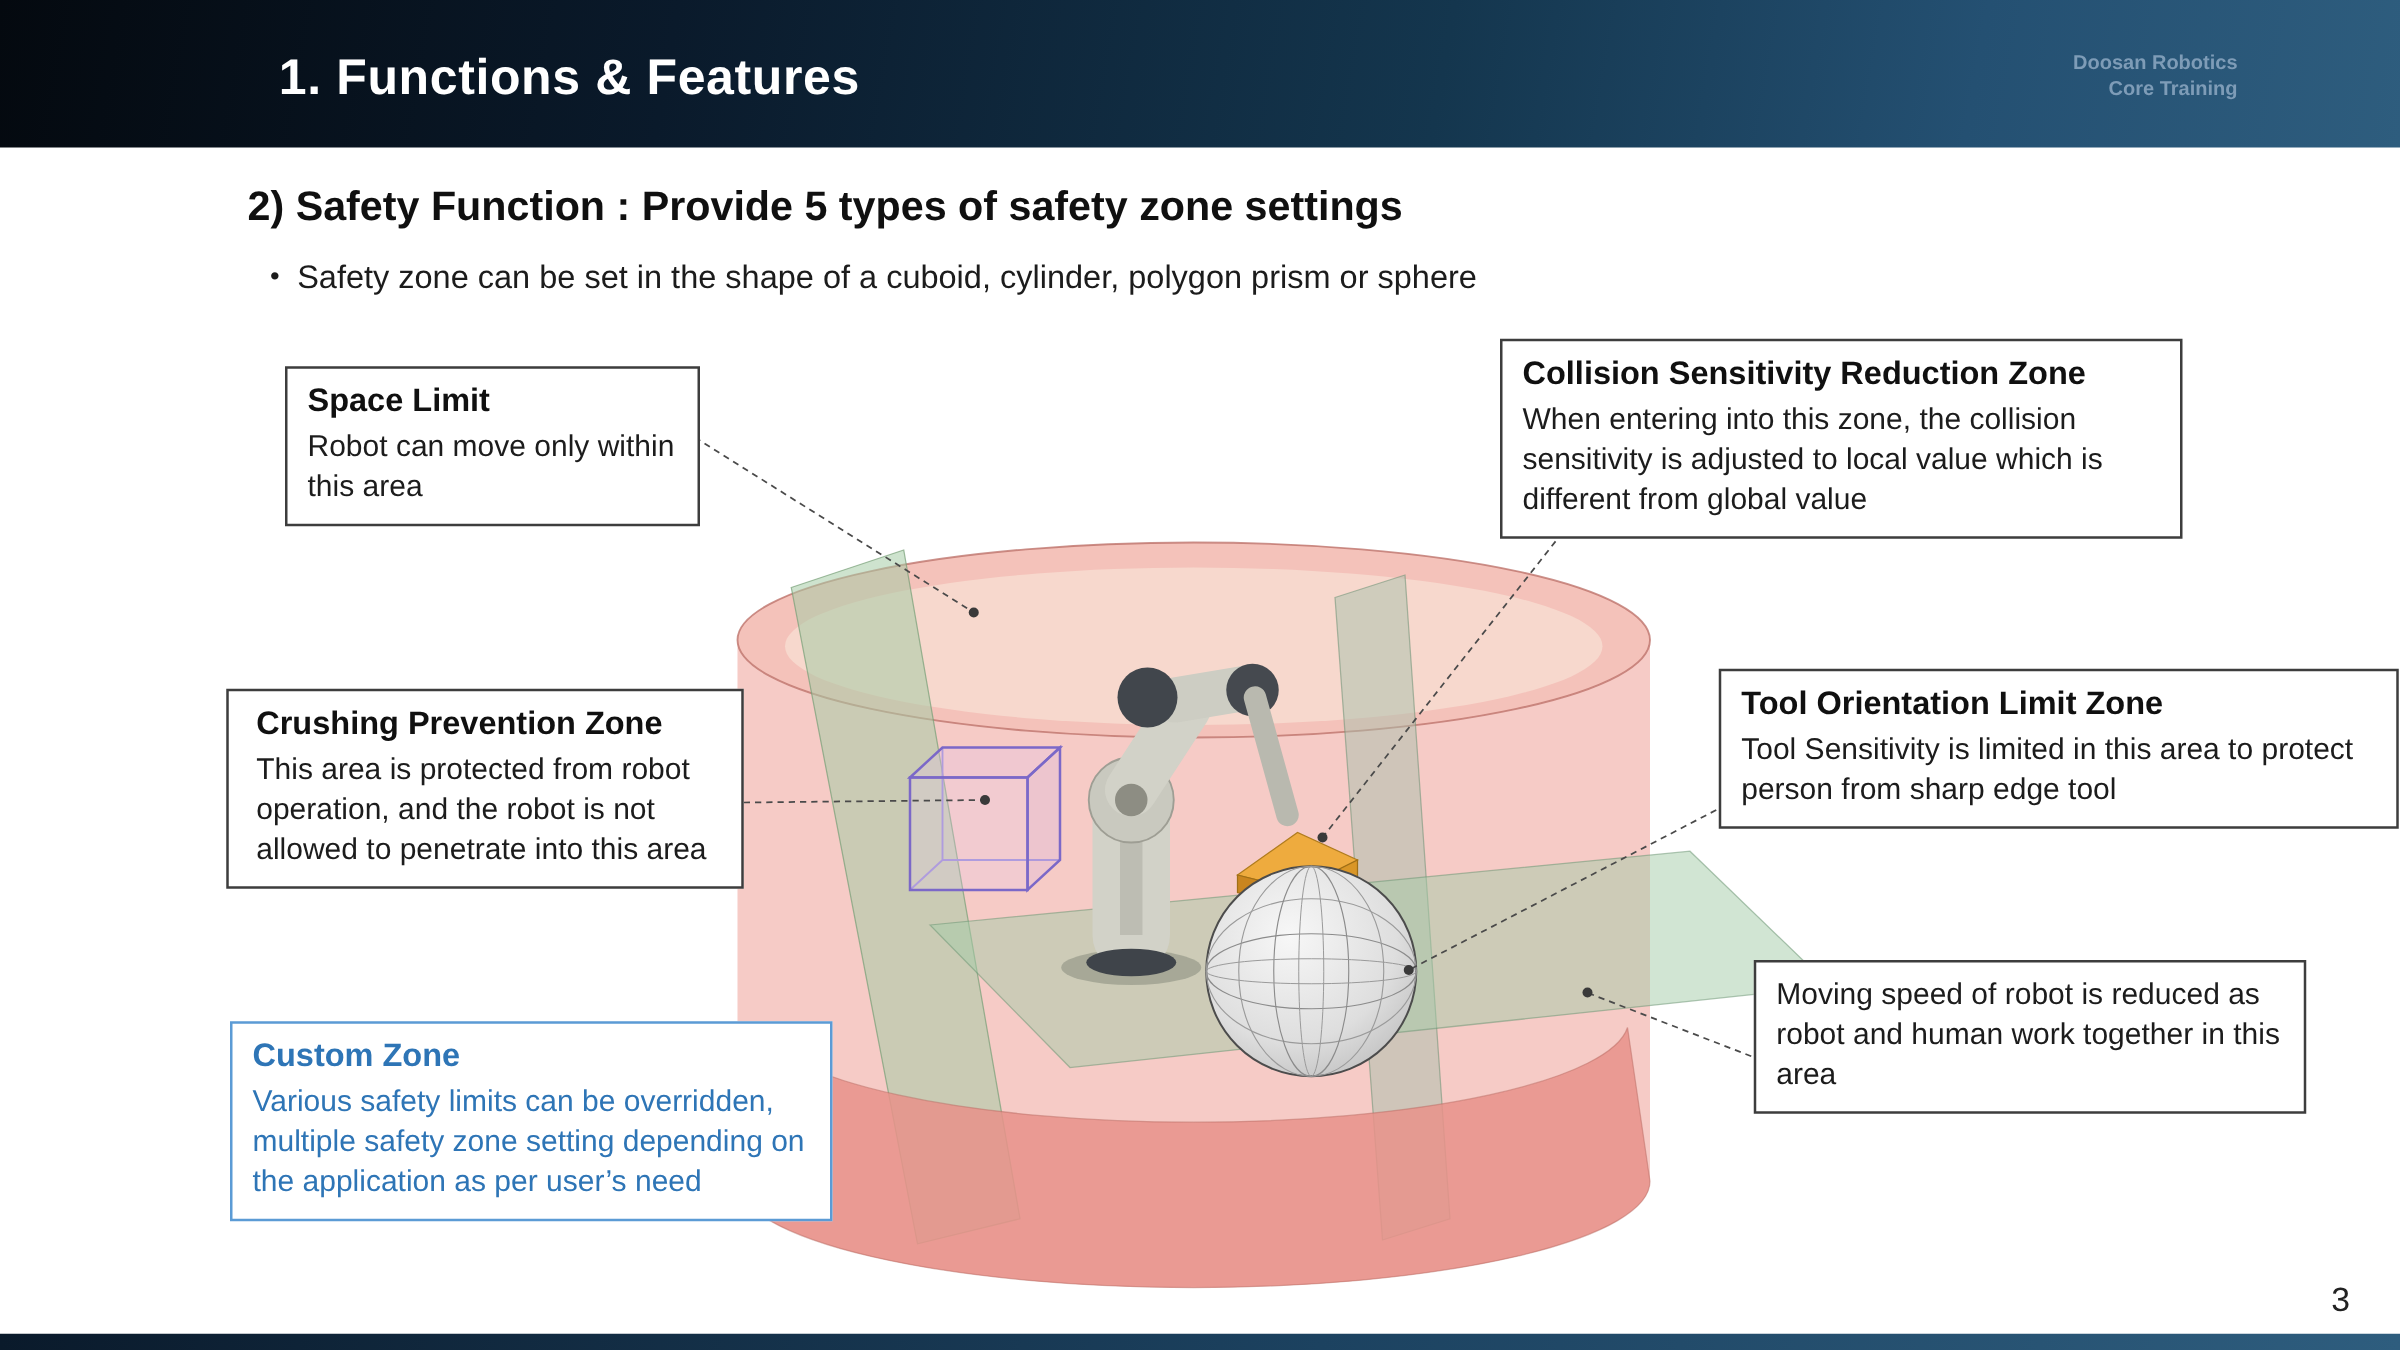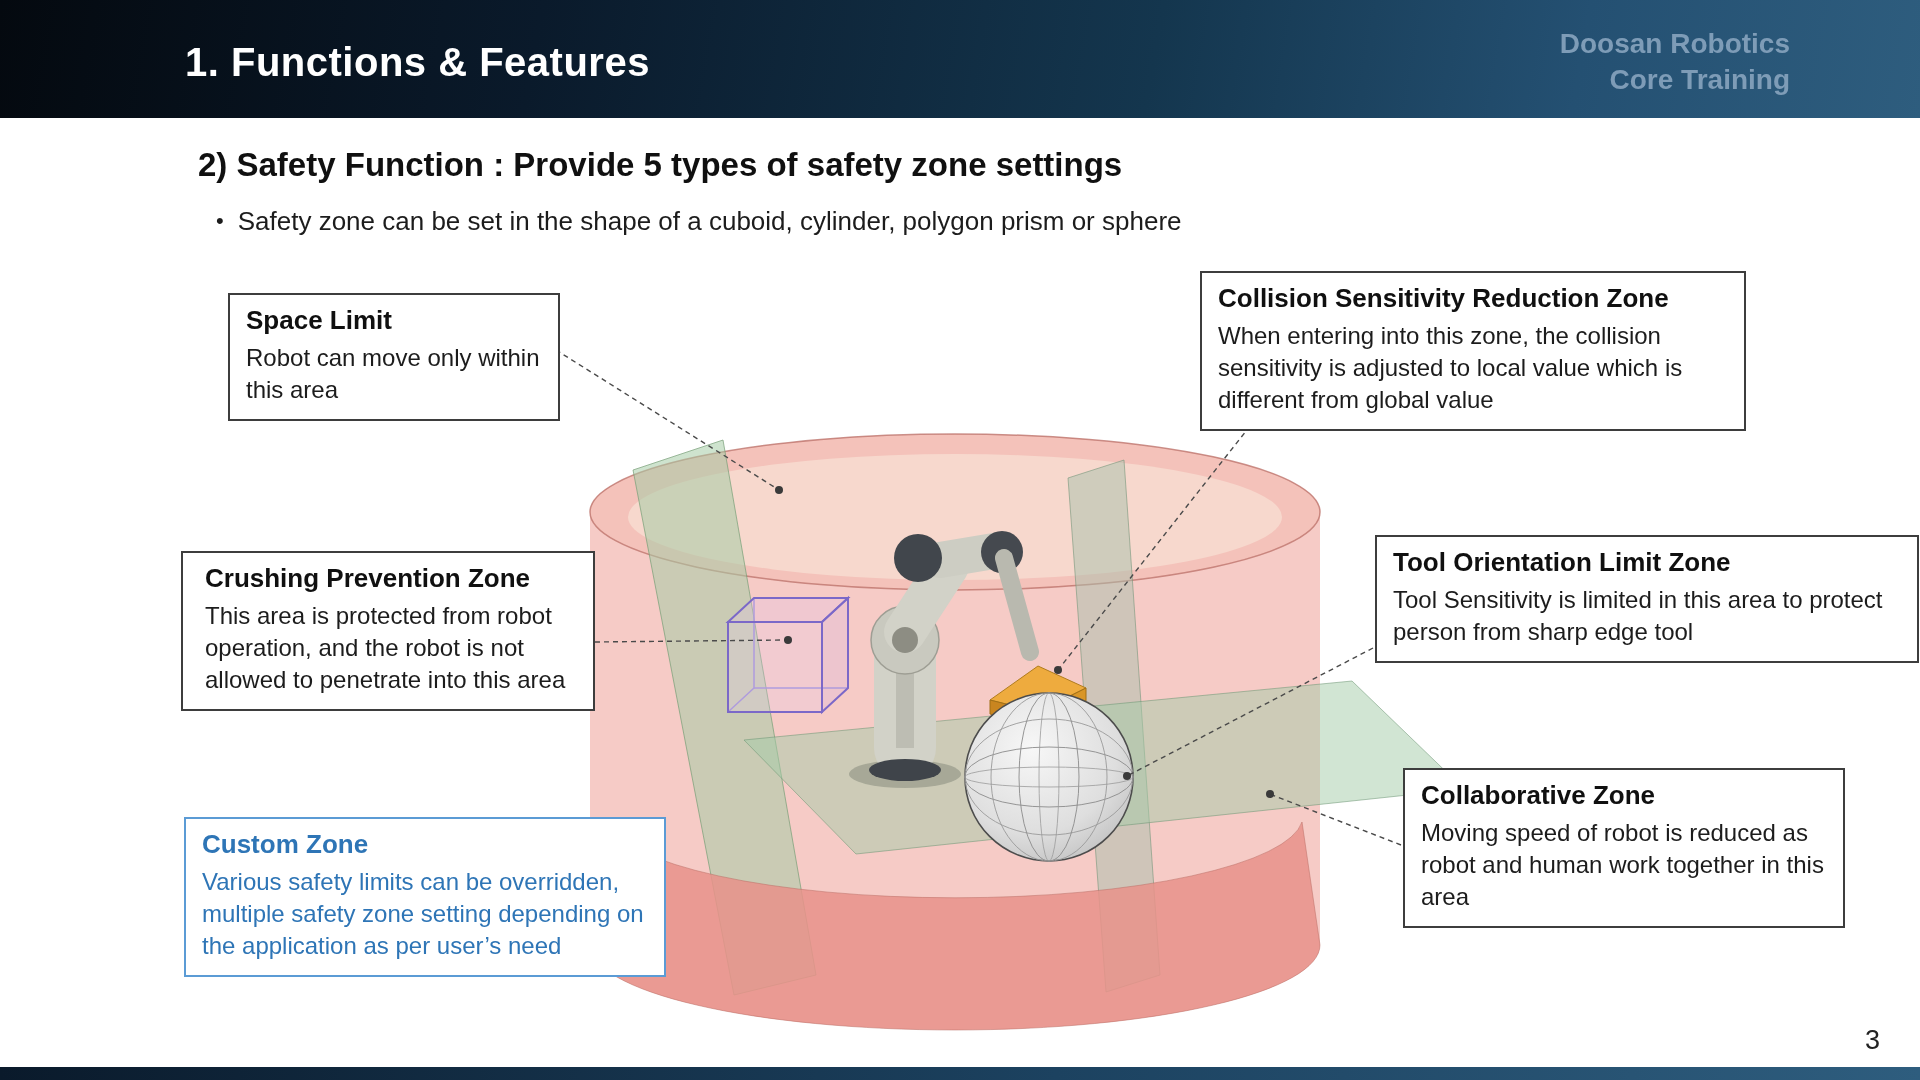--- a/index.html
+++ b/index.html
@@ -22,24 +22,25 @@
     align-items: center;
     justify-content: space-between;
     box-sizing: border-box;
     padding: 6px 130px 0 185px;
   }
   .header-title {
     color: #ffffff;
     font-size: 40px;
     font-weight: bold;
     letter-spacing: 0.5px;
+    margin-left: 38px;
   }
   .brand {
     color: #7e9cb7;
-    font-size: 28px;
+    font-size: 16px;
     font-weight: bold;
     text-align: right;
     line-height: 1.3;
   }
   
   .section-title {
     position: absolute;
     left: 198px; top: 146px;
     font-size: 33px;
     font-weight: bold;
@@ -228,21 +229,20 @@
     <div class="t">Crushing Prevention Zone</div>
     <div class="b">This area is protected from robot operation, and the robot is not allowed to penetrate into this area</div>
   </div>
 
   <div class="callout" id="co-tool">
     <div class="t">Tool Orientation Limit Zone</div>
     <div class="b">Tool Sensitivity is limited in this area to protect person from sharp edge tool</div>
   </div>
 
   <div class="callout" id="co-collab">
-    <div class="t">Collaborative Zone</div>
     <div class="b">Moving speed of robot is reduced as robot and human work together in this area</div>
   </div>
 
   <div class="callout custom" id="co-custom">
     <div class="t">Custom Zone</div>
     <div class="b">Various safety limits can be overridden, multiple safety zone setting depending on the application as per user’s need</div>
   </div>
 
   <div class="pagenum">3</div>
   <div class="footer-strip"></div>

